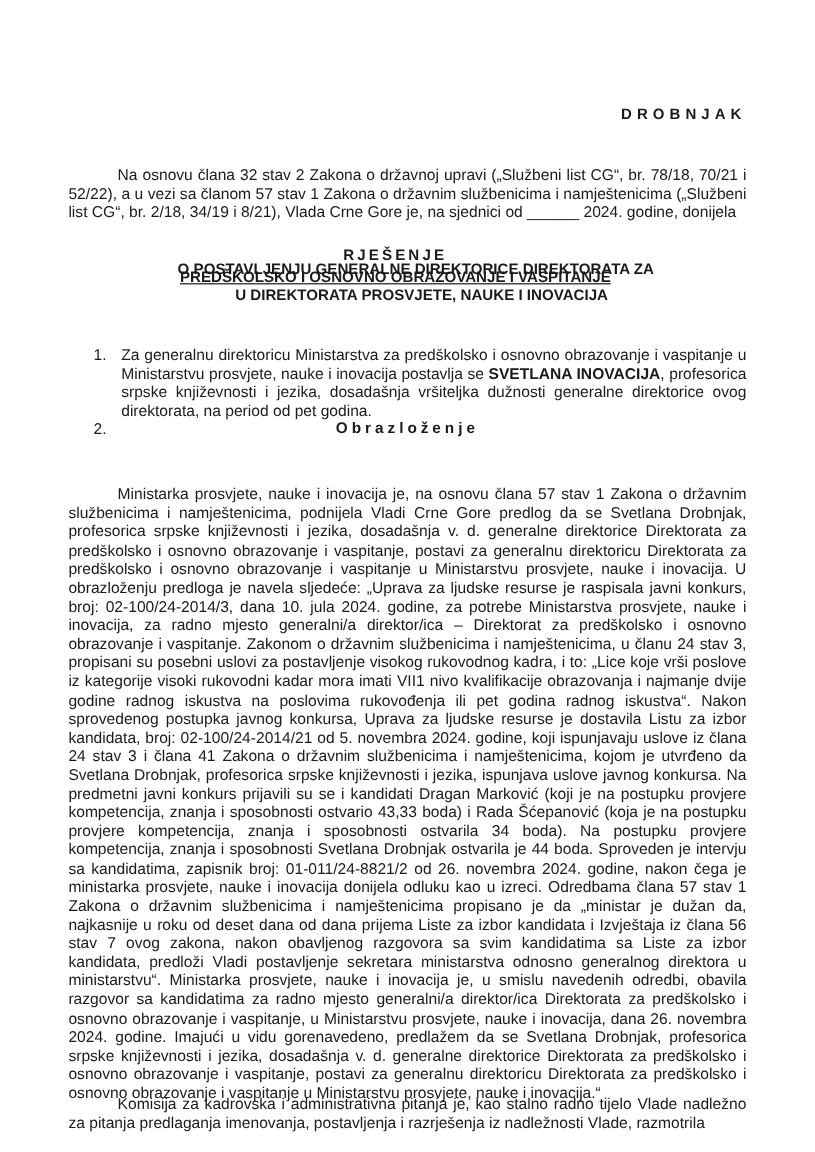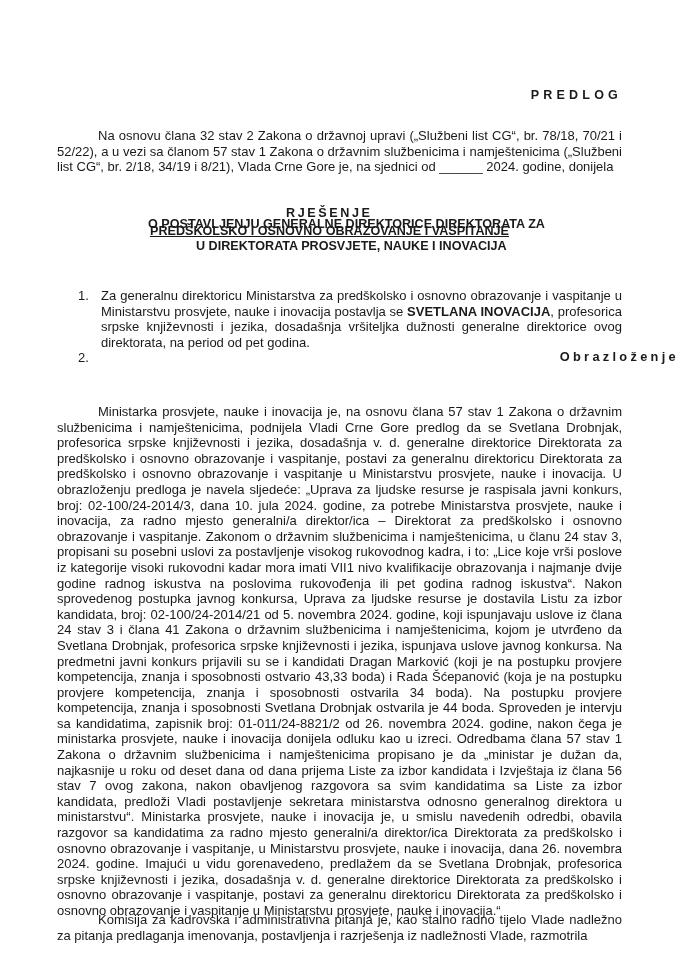--- a/index.html
+++ b/index.html
@@ -10,47 +10,47 @@
   .page { position: absolute; left: 0; top: 0; width: 679px; height: 960px; }
   .predlog {
     position: absolute; top: 88px; right: 57px;
     font-weight: bold; font-size: 12.5px; letter-spacing: 4.2px;
   }
   .para {
     position: absolute; left: 57px; width: 565px;
     font-size: 13px; line-height: 15.6px; text-align: justify;
   }
   .para .ind { display: inline-block; width: 41px; }
-  .intro { top: 128px; }
+  .intro { top: 138px; }
   .title-block {
     position: absolute; left: 0; top: 194px; width: 679px;
     font-weight: bold; font-size: 12.6px; line-height: 15px;
   }
   .title-block div { position: absolute; white-space: nowrap; }
   .t0 { left: 286px; top: 12px; letter-spacing: 2.6px; }
   .t1 { left: 148px; top: 23px; }
   .t2 { left: 150px; top: 30px; text-decoration: underline; }
   .t3 { left: 196px; top: 45px; }
   .list { position: absolute; left: 78px; top: 288px; width: 544px; font-size: 13px; line-height: 15.6px; }
   .li { position: relative; padding-left: 23px; text-align: justify; }
   .li .num { position: absolute; left: 0; top: 0; }
   .li b { font-weight: bold; }
   .obraz {
-    position: absolute; top: 349px; left: 0; width: 679px; text-align: right;
+    position: absolute; top: 349px; left: 0; width: 679px; text-align: center;
     font-weight: bold; font-size: 12.8px; letter-spacing: 3.3px;
   }
   .body1 { top: 404px; }
   .body2 { top: 912px; }
 </style>
 </head>
 <body>
 
 <div class="page">
 
-  <div class="predlog">PREDLOG</div>
+  <div class="predlog">DROBNJAK</div>
 
   <div class="para intro"><span class="ind"></span><span>Na osnovu člana 32 stav 2 Zakona o državnoj upravi („Službeni list CG“, br. 78/18, 70/21 i 52/22), a u vezi sa članom 57 stav 1 Zakona o državnim službenicima i namještenicima („Službeni list CG“, br. 2/18, 34/19 i 8/21), Vlada Crne Gore je, na sjednici od ______  2024. godine, donijela</span></div>
 
   <div class="title-block">
     <div class="t0">RJEŠENJE</div>
     <div class="t1">O POSTAVLJENJU GENERALNE DIREKTORICE DIREKTORATA ZA</div>
     <div class="t2">PREDŠKOLSKO I OSNOVNO OBRAZOVANJE I VASPITANJE</div>
     <div class="t3">U DIREKTORATA PROSVJETE, NAUKE I INOVACIJA</div>
   </div>
 

